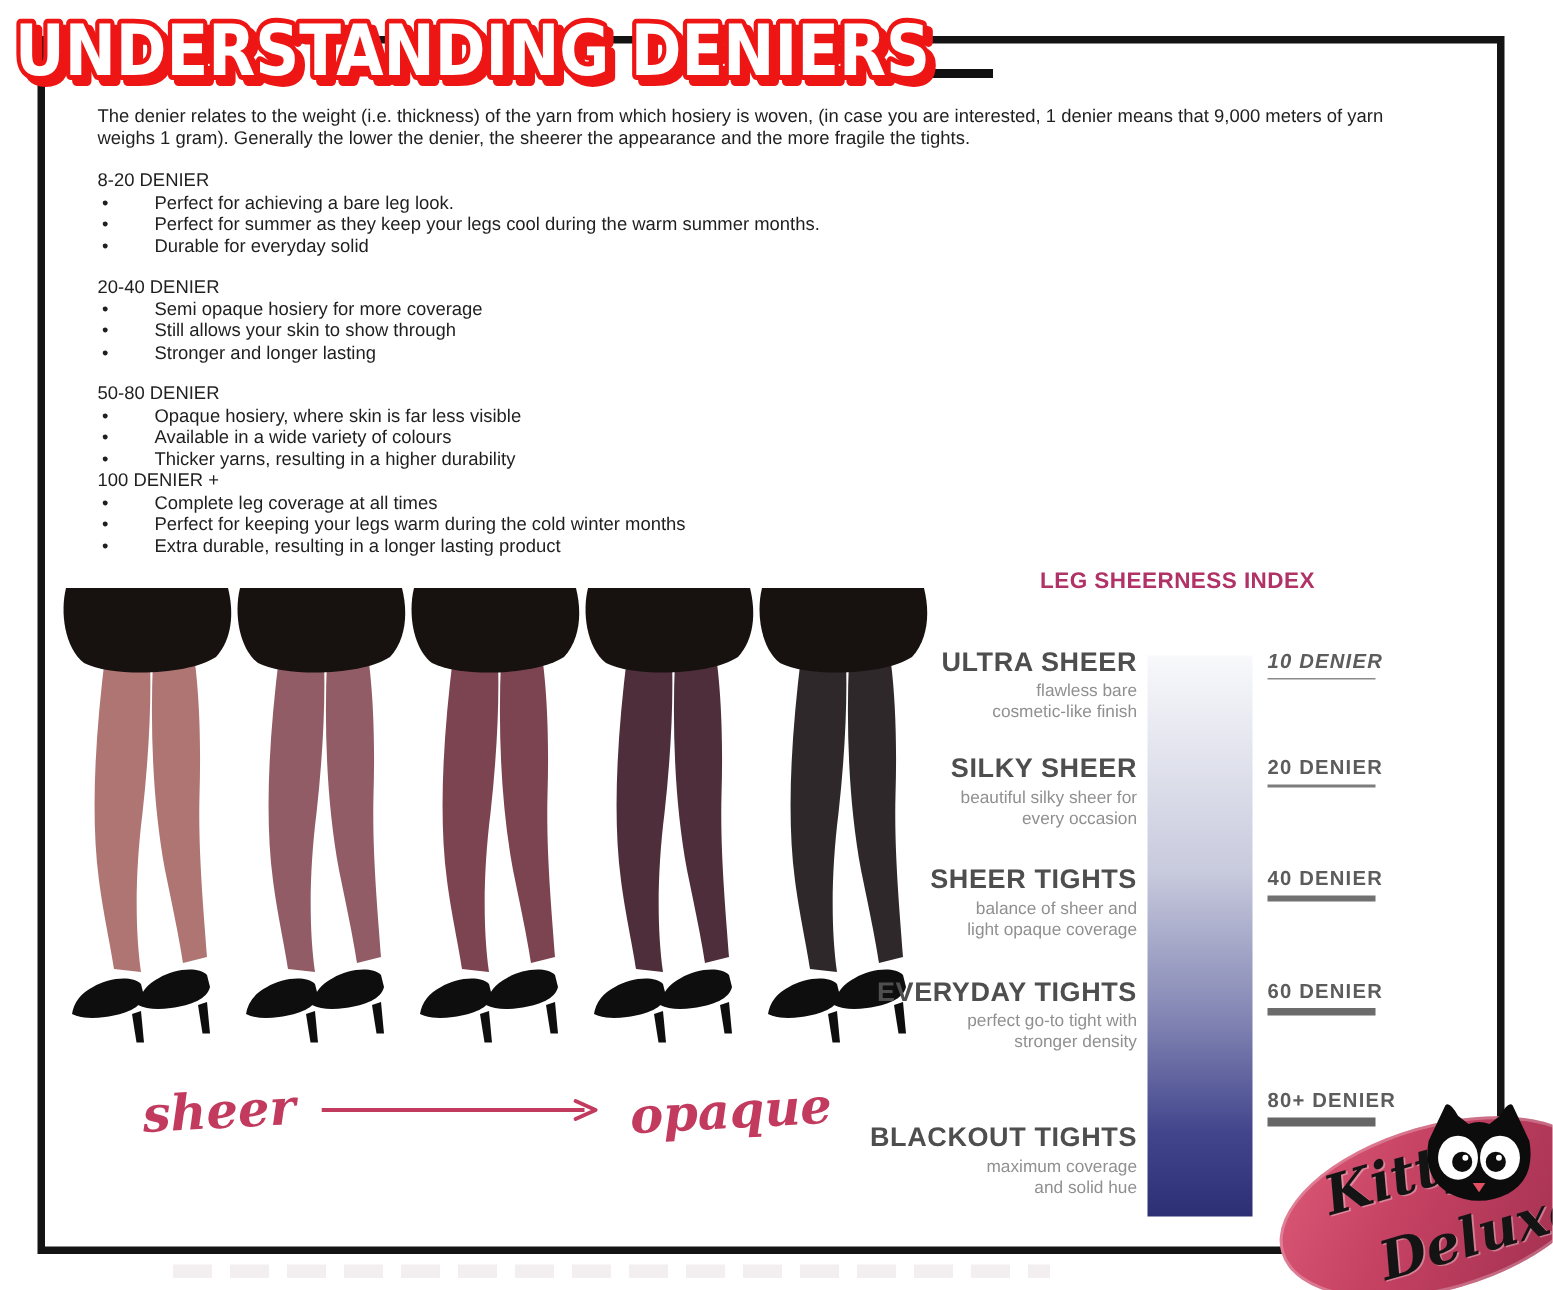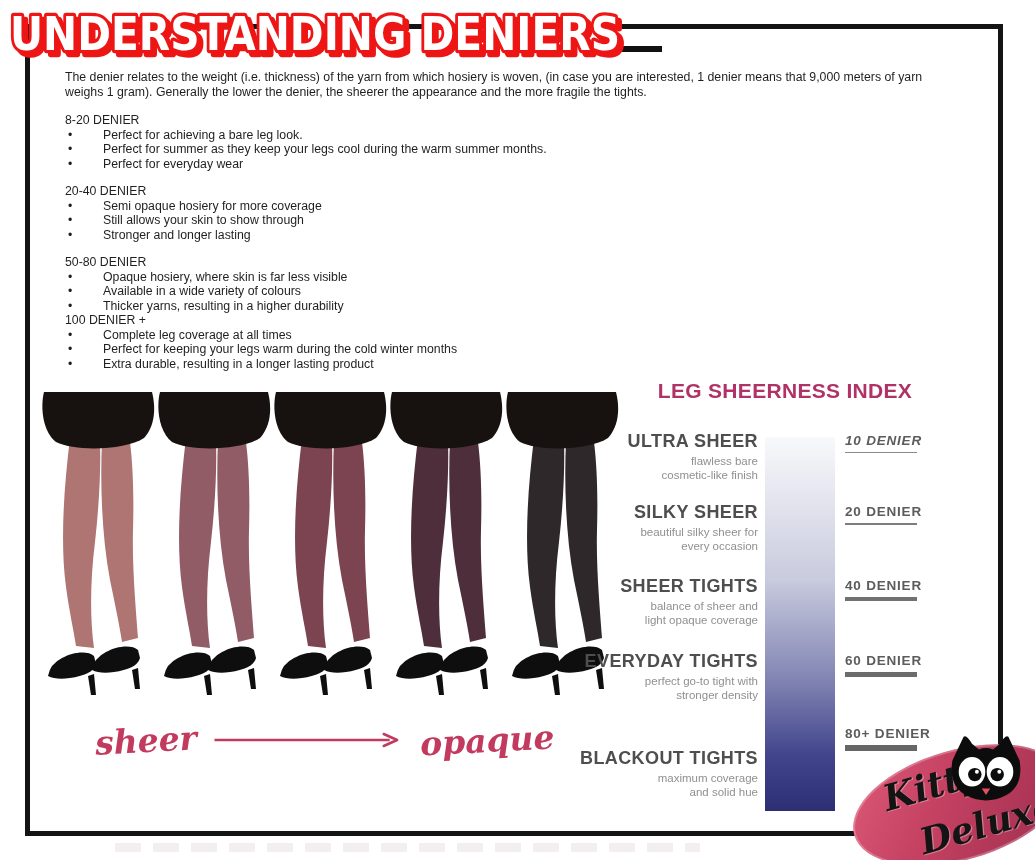--- a/index.html
+++ b/index.html
@@ -31,21 +31,21 @@
   .legs-svg { position: absolute; left: 40px; top: 392px; z-index: 2; }
 
   
   .scale-row { position: absolute; left: 95px; top: 710px; width: 460px; height: 60px;
                display: flex; align-items: center; gap: 16px; z-index: 2; }
   .script-word { font-family: "DejaVu Serif", serif; font-style: italic; font-weight: bold;
                  font-size: 33px; color: #c23b5f; transform: rotate(-3deg); }
 
   
   .idx-title { position: absolute; left: 635px; top: 379px; width: 300px; text-align: center;
-               font-size: 21px; font-weight: bold; letter-spacing: 0.3px; z-index: 2; }
+               font-size: 15px; font-weight: bold; letter-spacing: 0.3px; z-index: 2; }
   .idx-bar { position: absolute; left: 765px; top: 437px; width: 70px; height: 374px; z-index: 2; }
   .idx-label { position: absolute; right: 277px; width: 215px; text-align: right; z-index: 2; }
   .idx-label-main { font-size: 18px; font-weight: bold; color: #4e4e4e; letter-spacing: 0.4px; }
   .idx-desc { font-size: 11.5px; line-height: 13.5px; color: #909090; margin-top: 3px;
               white-space: pre-line; text-align: right; }
   .idx-denier { position: absolute; left: 845px; z-index: 2; }
   .idx-denier-text { font-size: 13.5px; font-weight: bold; color: #5c5c5c; letter-spacing: 0.8px; }
   .denier-rule { width: 72px; margin-top: 4px; background: #8a8a8a; }
   .rule-1 { height: 1px; }
   .rule-2 { height: 2px; background: #7d7d7d; }
@@ -93,21 +93,21 @@
       <div class="bullet-row">
           <span class="bullet-dot">•</span>
           <span>Perfect for achieving a bare leg look.</span>
         </div>
       <div class="bullet-row">
           <span class="bullet-dot">•</span>
           <span>Perfect for summer as they keep your legs cool during the warm summer months.</span>
         </div>
       <div class="bullet-row">
           <span class="bullet-dot">•</span>
-          <span>Perfect for everyday wear</span>
+          <span>Durable for everyday solid</span>
         </div>
     </div>
 
     <div class="section">
       <div class="section-heading">20-40 DENIER</div>
       <div class="bullet-row">
           <span class="bullet-dot">•</span>
           <span>Semi opaque hosiery for more coverage</span>
         </div>
       <div class="bullet-row">

